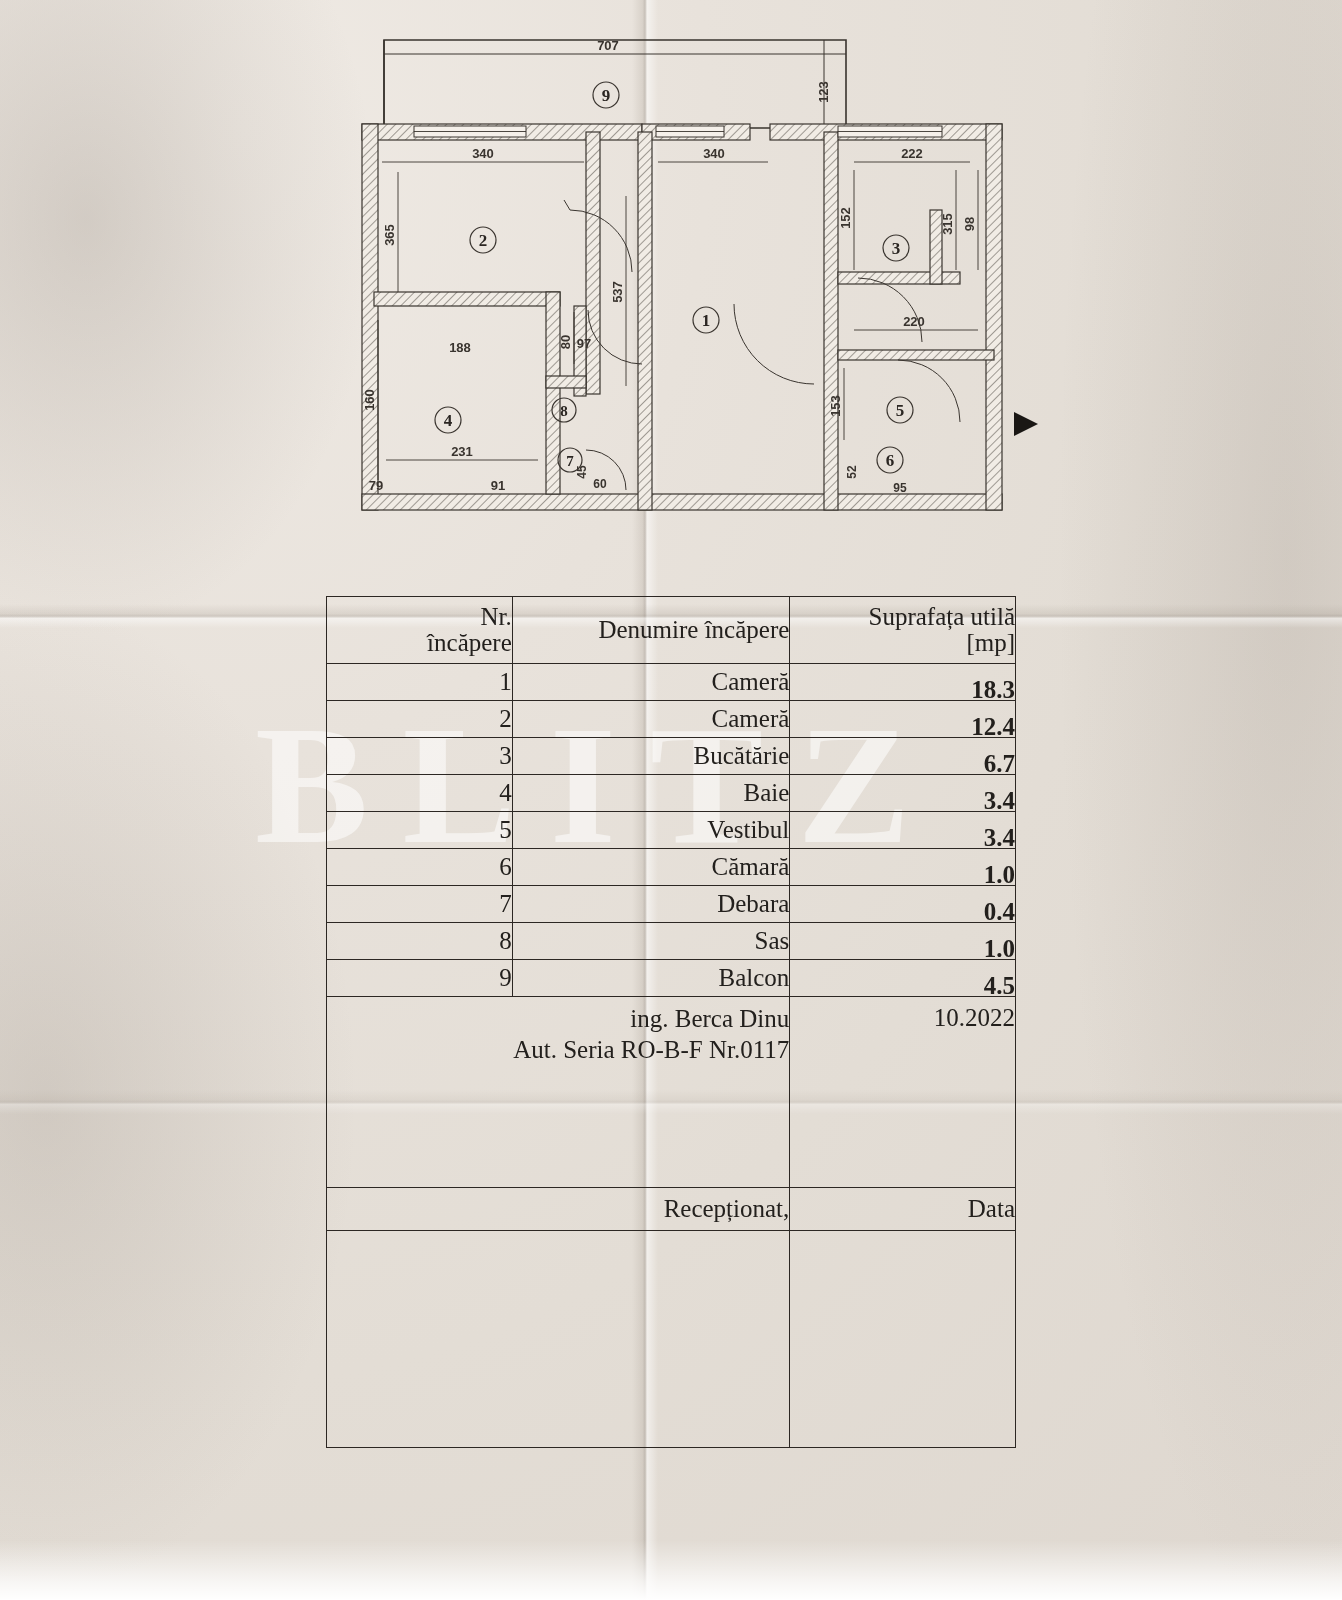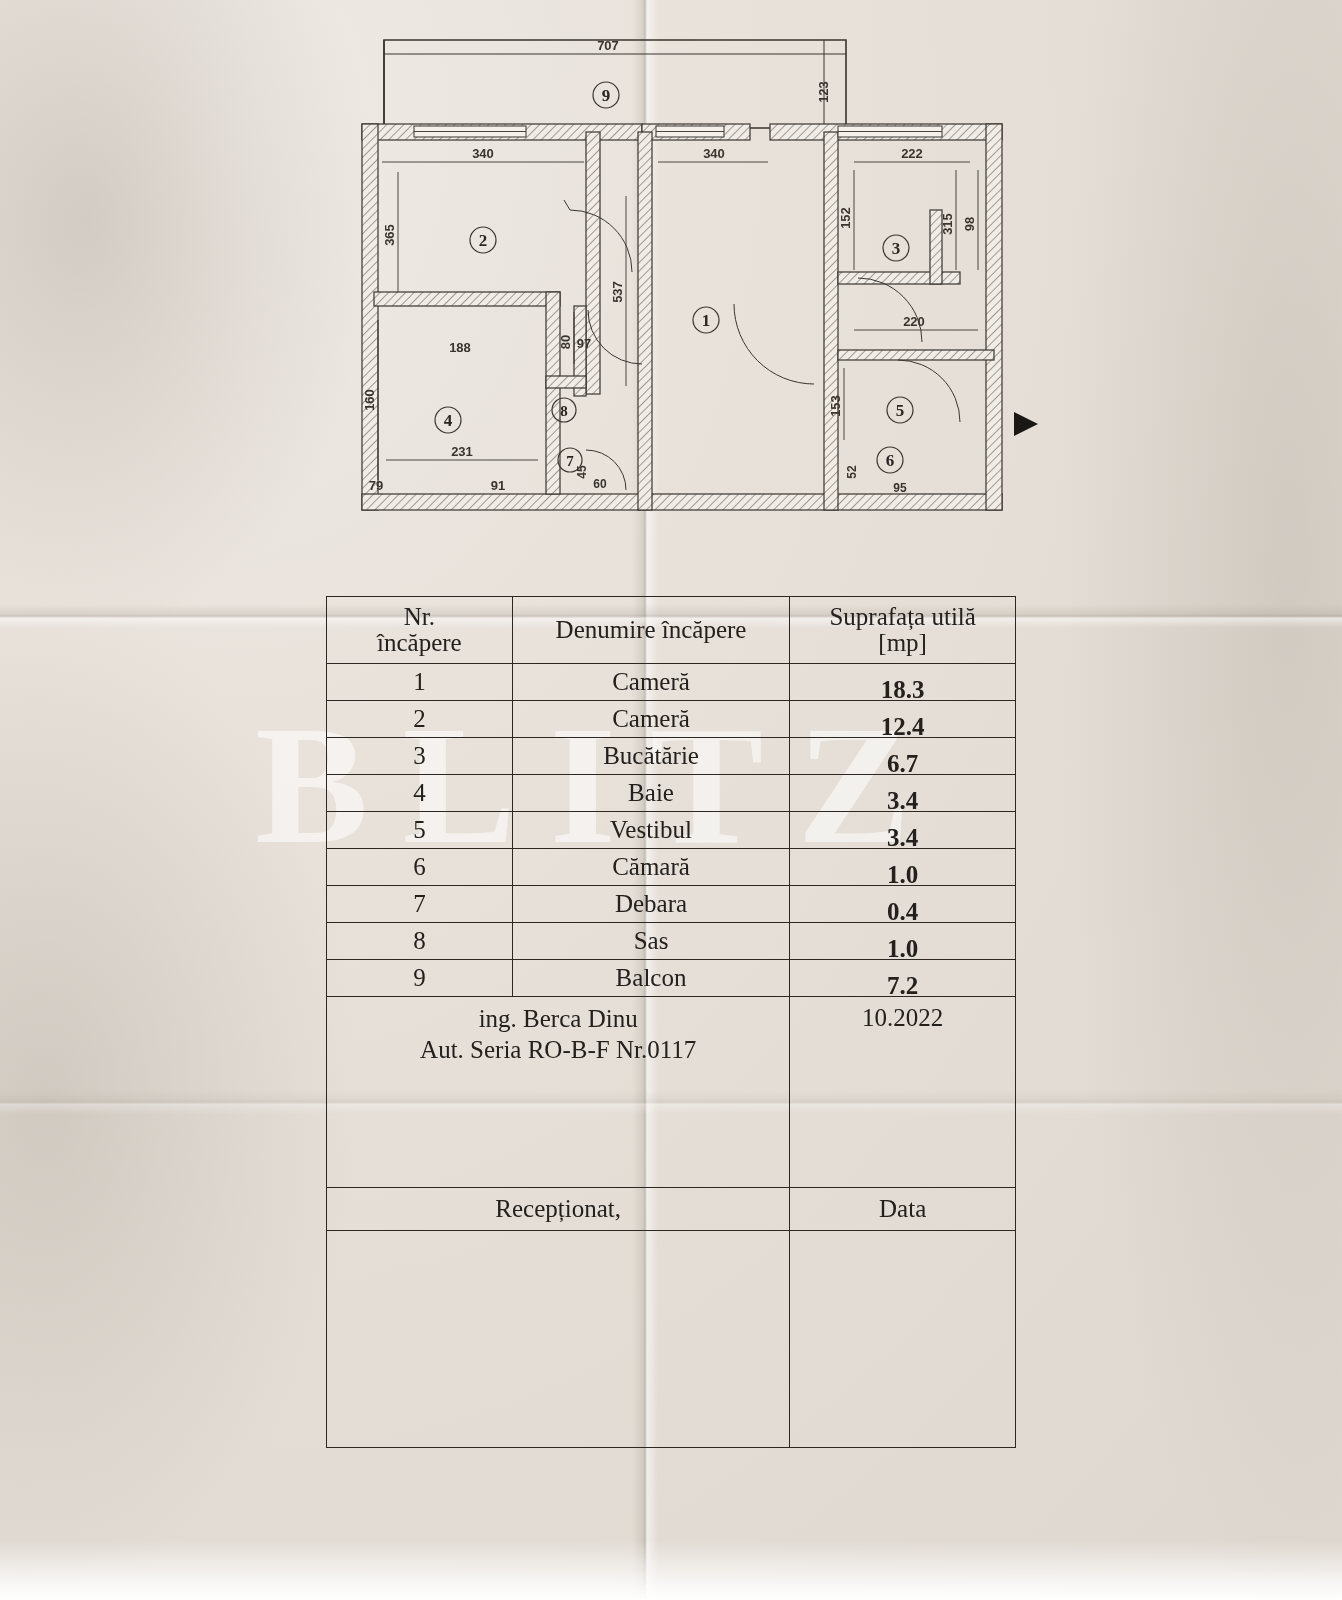--- a/index.html
+++ b/index.html
@@ -104,21 +104,21 @@
     width: 690px;
   }
   table.plan-table {
     border-collapse: collapse;
     width: 690px;
     color: #23201d;
   }
   table.plan-table td {
     border: 1px solid #2c2723;
     padding: 0;
-    text-align: center;
+    text-align: right;
     font-size: 25px;
     font-family: "Liberation Serif", serif;
     line-height: 1.05;
   }
   .col-nr   { width: 186px; }
   .col-name { width: 278px; }
   .col-area { width: 226px; }
 
   .hdr-cell { height: 66px; vertical-align: middle; font-size: 25px; }
   .hdr-two { line-height: 1.15; }
@@ -346,21 +346,21 @@
       <tr>
         <td class="row-cell">8</td>
         <td class="row-cell">Sas</td>
         <td class="row-cell area-cell"><span>1.0</span></td>
       </tr>
 
 
       <tr>
         <td class="row-cell">9</td>
         <td class="row-cell">Balcon</td>
-        <td class="row-cell area-cell"><span>7.2</span></td>
+        <td class="row-cell area-cell"><span>4.5</span></td>
       </tr>
 
 
       <tr>
         <td class="sign-body" colspan="2">
           <div class="lines">
             <div>ing. Berca Dinu</div>
             <div>Aut. Seria RO-B-F Nr.0117</div>
           </div>
         </td>

